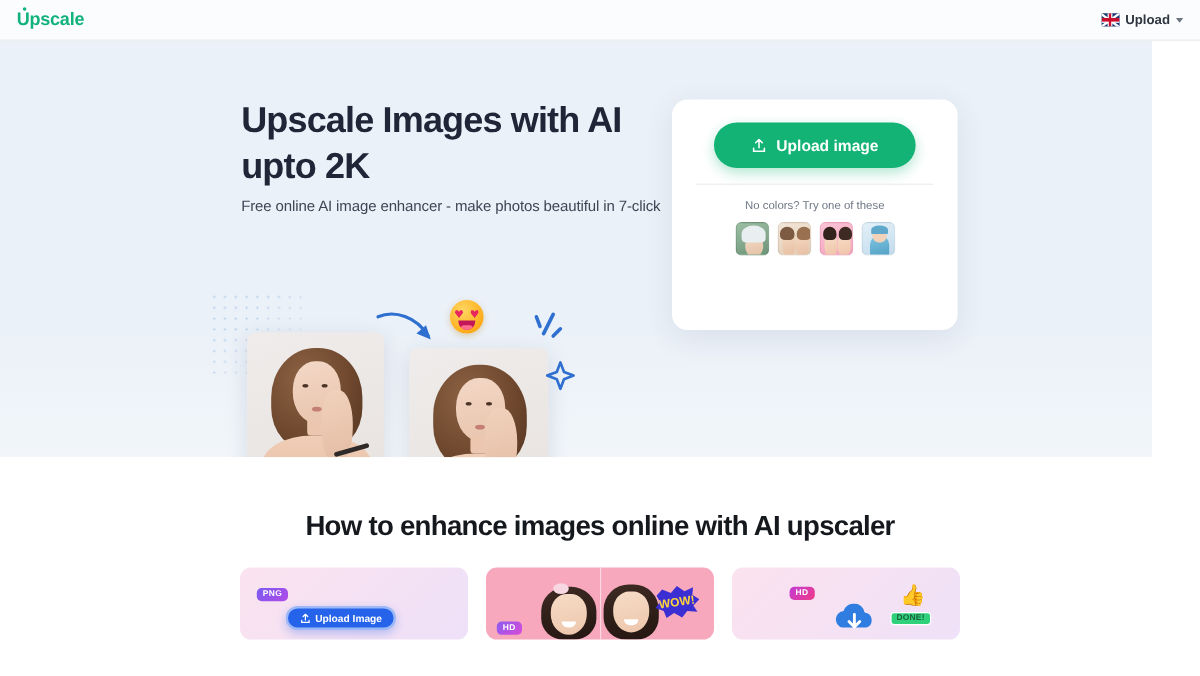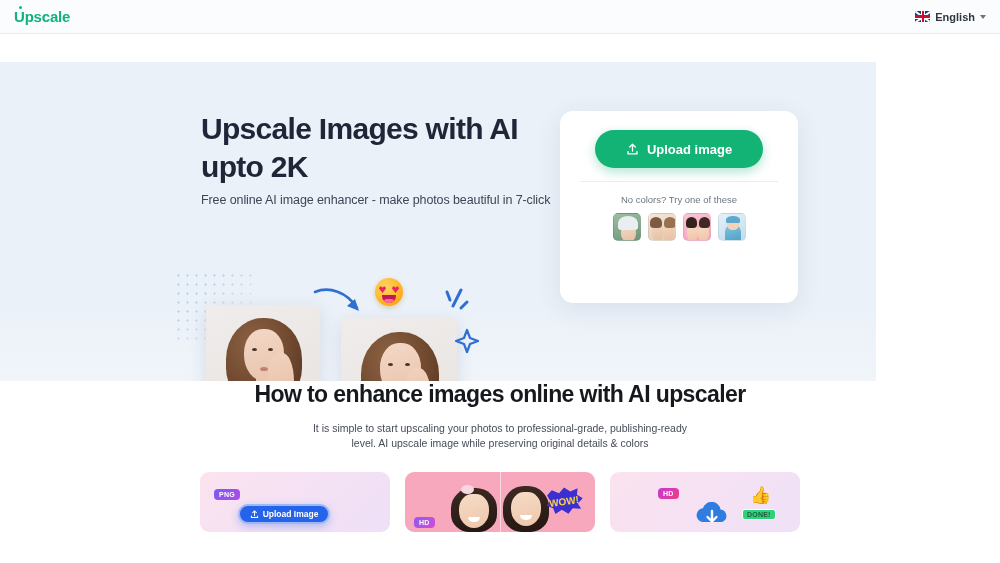--- a/index.html
+++ b/index.html
@@ -39,24 +39,23 @@
   .flag .v { position: absolute; left: 5.5px; top: 0; width: 4px; height: 11px; background: #fff; }
   .flag .h { position: absolute; left: 0; top: 3.5px; width: 15px; height: 4px; background: #fff; }
   .flag .v2 { position: absolute; left: 6.3px; top: 0; width: 2.4px; height: 11px; background: #c8102e; }
   .flag .h2 { position: absolute; left: 0; top: 4.3px; width: 15px; height: 2.4px; background: #c8102e; }
   .lang-label { font-size: 11px; color: #2f3640; font-weight: 600; }
   .caret { width: 0; height: 0; border-left: 3.5px solid transparent;
            border-right: 3.5px solid transparent; border-top: 4px solid #6b7480; }
 
   
   .hero {
-    position: absolute; top: 34px; left: 0; width: 876px; height: 347px;
+    position: absolute; top: 34px; left: 0; width: 960px; height: 347px;
     background: linear-gradient(180deg,#eaf1f8 0%, #ebf1f8 70%, #f2f6fa 100%);
     overflow: hidden;
-    margin-top: 28px;
   }
   .hero-title {
     position: absolute; left: 201px; top: 48px; width: 360px;
     font-size: 30px; line-height: 38px; font-weight: 700;
     color: #202637; letter-spacing: -0.7px;
   }
   .hl { position: relative; display: inline-block; }
   .hl::after {
     content: ""; position: absolute; left: 0; bottom: 2px; width: 100%; height: 6px;
     background: #34e4e4; z-index: -1;
@@ -160,21 +159,21 @@
   .thumbs { display: flex; gap: 7px; justify-content: center; margin-top: 8px; }
   .thumb {
     width: 28px; height: 28px; border-radius: 5px; overflow: hidden;
     cursor: pointer; position: relative; border: 1px solid rgba(0,0,0,0.05);
   }
   .th-f { position: absolute; border-radius: 50% 50% 45% 45%; }
 
   
   .how { position: absolute; top: 381px; left: 0; width: 1000px; height: 182px; background: #fff; }
   .how-title {
-    text-align: center; font-size: 23px; font-weight: 700;
+    text-align: center; margin-top: 44px; font-size: 23px; font-weight: 700;
     color: #15181d; letter-spacing: -0.6px;
   }
   .how-sub {
     text-align: center; margin: 13px auto 0; width: 400px;
     font-size: 10.5px; line-height: 15px; color: #454c57;
   }
   .cards { display: flex; justify-content: center; gap: 15px; margin-top: 21px; }
   .card {
     width: 190px; height: 60px; border-radius: 9px; position: relative; overflow: hidden;
   }
@@ -238,21 +237,21 @@
     </div>
     <div class="lang">
       <span class="flag">
         <span class="d1"></span>
           <span class="d2"></span>
         <span class="v"></span>
           <span class="h"></span>
         <span class="v2"></span>
           <span class="h2"></span>
       </span>
-      <span class="lang-label">English</span>
+      <span class="lang-label">Upload</span>
       <span class="caret"></span>
     </div>
   </div>
 
   <div class="hero">
 
     <h1 class="hero-title">
       <span>Upscale Images with AI</span><br>
       <span class="hl">upto 2K</span>
     </h1>
@@ -347,21 +346,20 @@
           <span class="th-f" style="left:6px;top:11px;width:16px;height:17px;background:linear-gradient(165deg,#7fc4e0,#4f9fc4);border-radius:40% 40% 20% 20%;"></span>
           <span class="th-f" style="left:8px;top:4px;width:12px;height:12px;background:#f2d3ba;"></span>
           <span class="th-f" style="left:7px;top:2px;width:14px;height:7px;background:#5fa8cc;border-radius:50% 50% 10% 10%;"></span>
         </div>
       </div>
     </div>
   </div>
 
   <div class="how">
     <h2 class="how-title">How to enhance images online with AI upscaler</h2>
-    <p class="how-sub">It is simple to start upscaling your photos to professional-grade, publishing-ready level. AI upscale image while preserving original details &amp; colors</p>
 
     <div class="cards">
 
       <div class="card c1">
         <span class="badge png">PNG</span>
         <div class="mini-up-btn">
           <svg width="9" height="9" viewBox="0 0 16 16">
             <path d="M8 1.5 L8 10 M4.6 4.9 L8 1.5 L11.4 4.9" fill="none" stroke="#fff" stroke-width="1.8" stroke-linecap="round" stroke-linejoin="round"></path>
             <path d="M2.5 10.5 L2.5 13.5 L13.5 13.5 L13.5 10.5" fill="none" stroke="#fff" stroke-width="1.8" stroke-linecap="round"></path>
           </svg>

